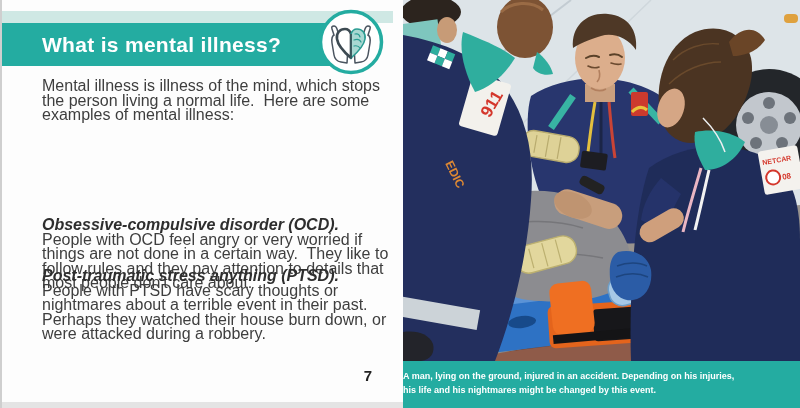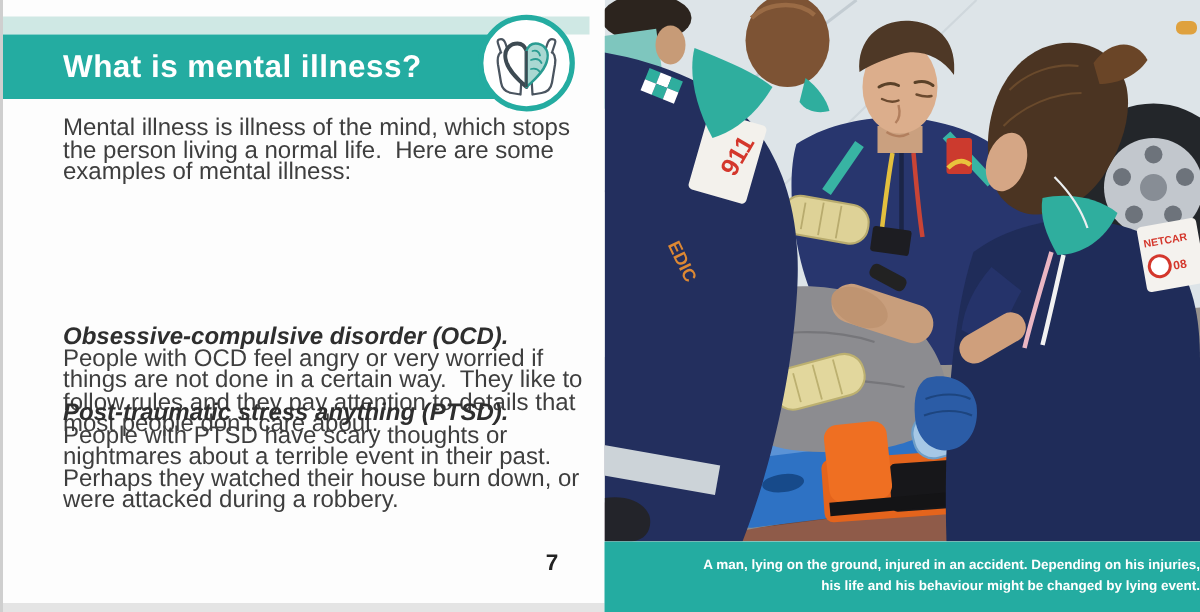--- a/index.html
+++ b/index.html
@@ -17,21 +17,21 @@
   .body-text{position:absolute;left:42px;width:348px;font-size:16px;line-height:14.6px;
              color:#3e3e3e;white-space:pre-wrap;}
   .para .term{font-weight:bold;font-style:italic;color:#2e2e2e;}
   .page-number{position:absolute;left:356px;top:367px;width:24px;text-align:center;
                font-size:15px;font-weight:bold;color:#222;}
   
   .right-page{position:absolute;left:403px;top:0;width:397px;height:408px;}
   .photo{position:absolute;left:0;top:0;width:397px;height:361px;overflow:hidden;}
   .photo svg{display:block;}
   .caption-bar{position:absolute;left:0;top:361px;width:397px;height:47px;background:#24aca1;}
-  .caption-text{padding-top:9px;text-align:right;color:#ffffff;font-weight:bold;
+  .caption-text{padding-top:9px;text-align:left;color:#ffffff;font-weight:bold;
                 font-size:9px;line-height:13.5px;white-space:nowrap;}
 </style>
 </head>
 <body>
 
 <div class="spread">
 
   <div class="left-page">
     <div class="strip-pale"></div>
     <div class="header-bar">
@@ -248,18 +248,18 @@
           <path d="M134,52 C142,58 148,66 150,74 C142,76 134,74 130,68 Z" fill="#2fae9e"></path>
         </g>
 
         <path d="M0,332 C14,330 26,334 30,344 C32,352 28,360 18,361 L0,361 Z" fill="#23242a"></path>
       </svg>
     </div>
 
     <div class="caption-bar">
       <div class="caption-text">
         <div>A man, lying on the ground, injured in an accident.  Depending on his injuries,</div>
-        <div>his life and his behaviour might be changed by lying event.</div>
+        <div>his life and his nightmares might be changed by this event.</div>
       </div>
     </div>
   </div>
 
 </div>
 
 </body></html>

